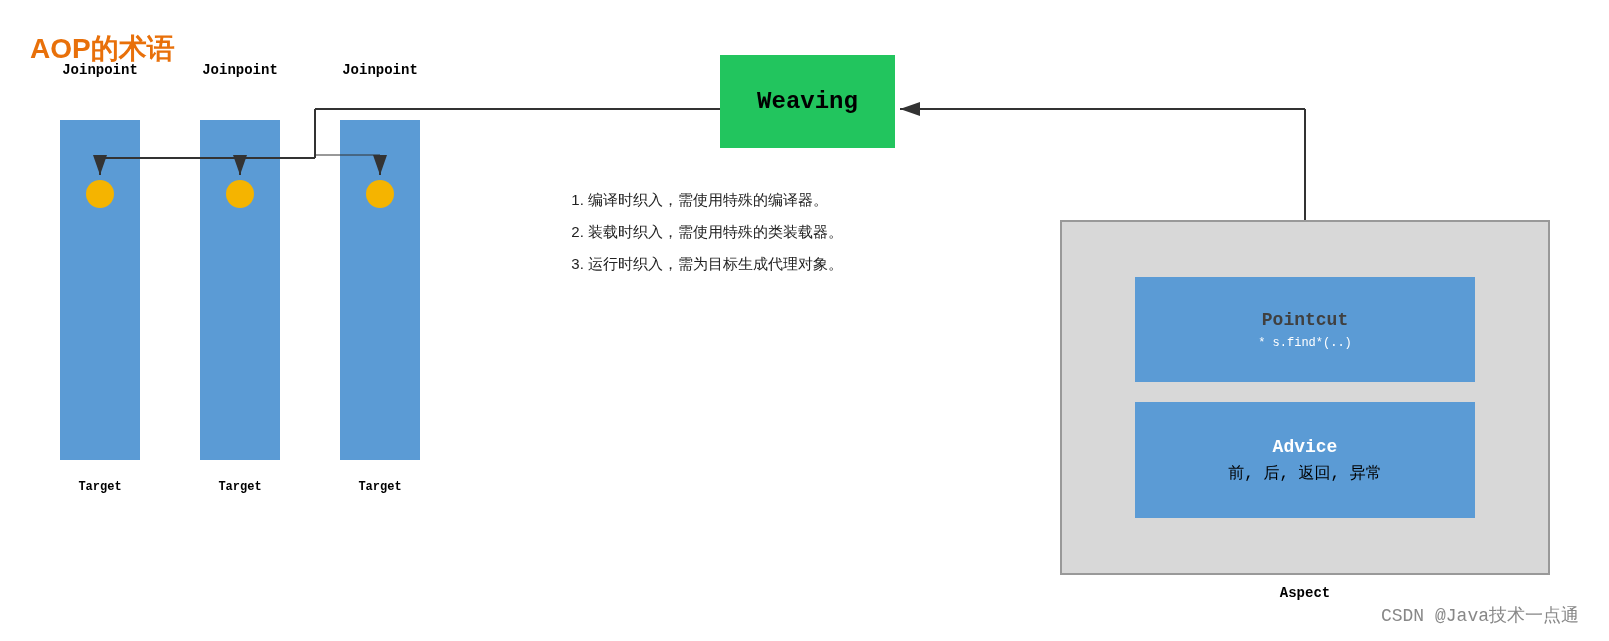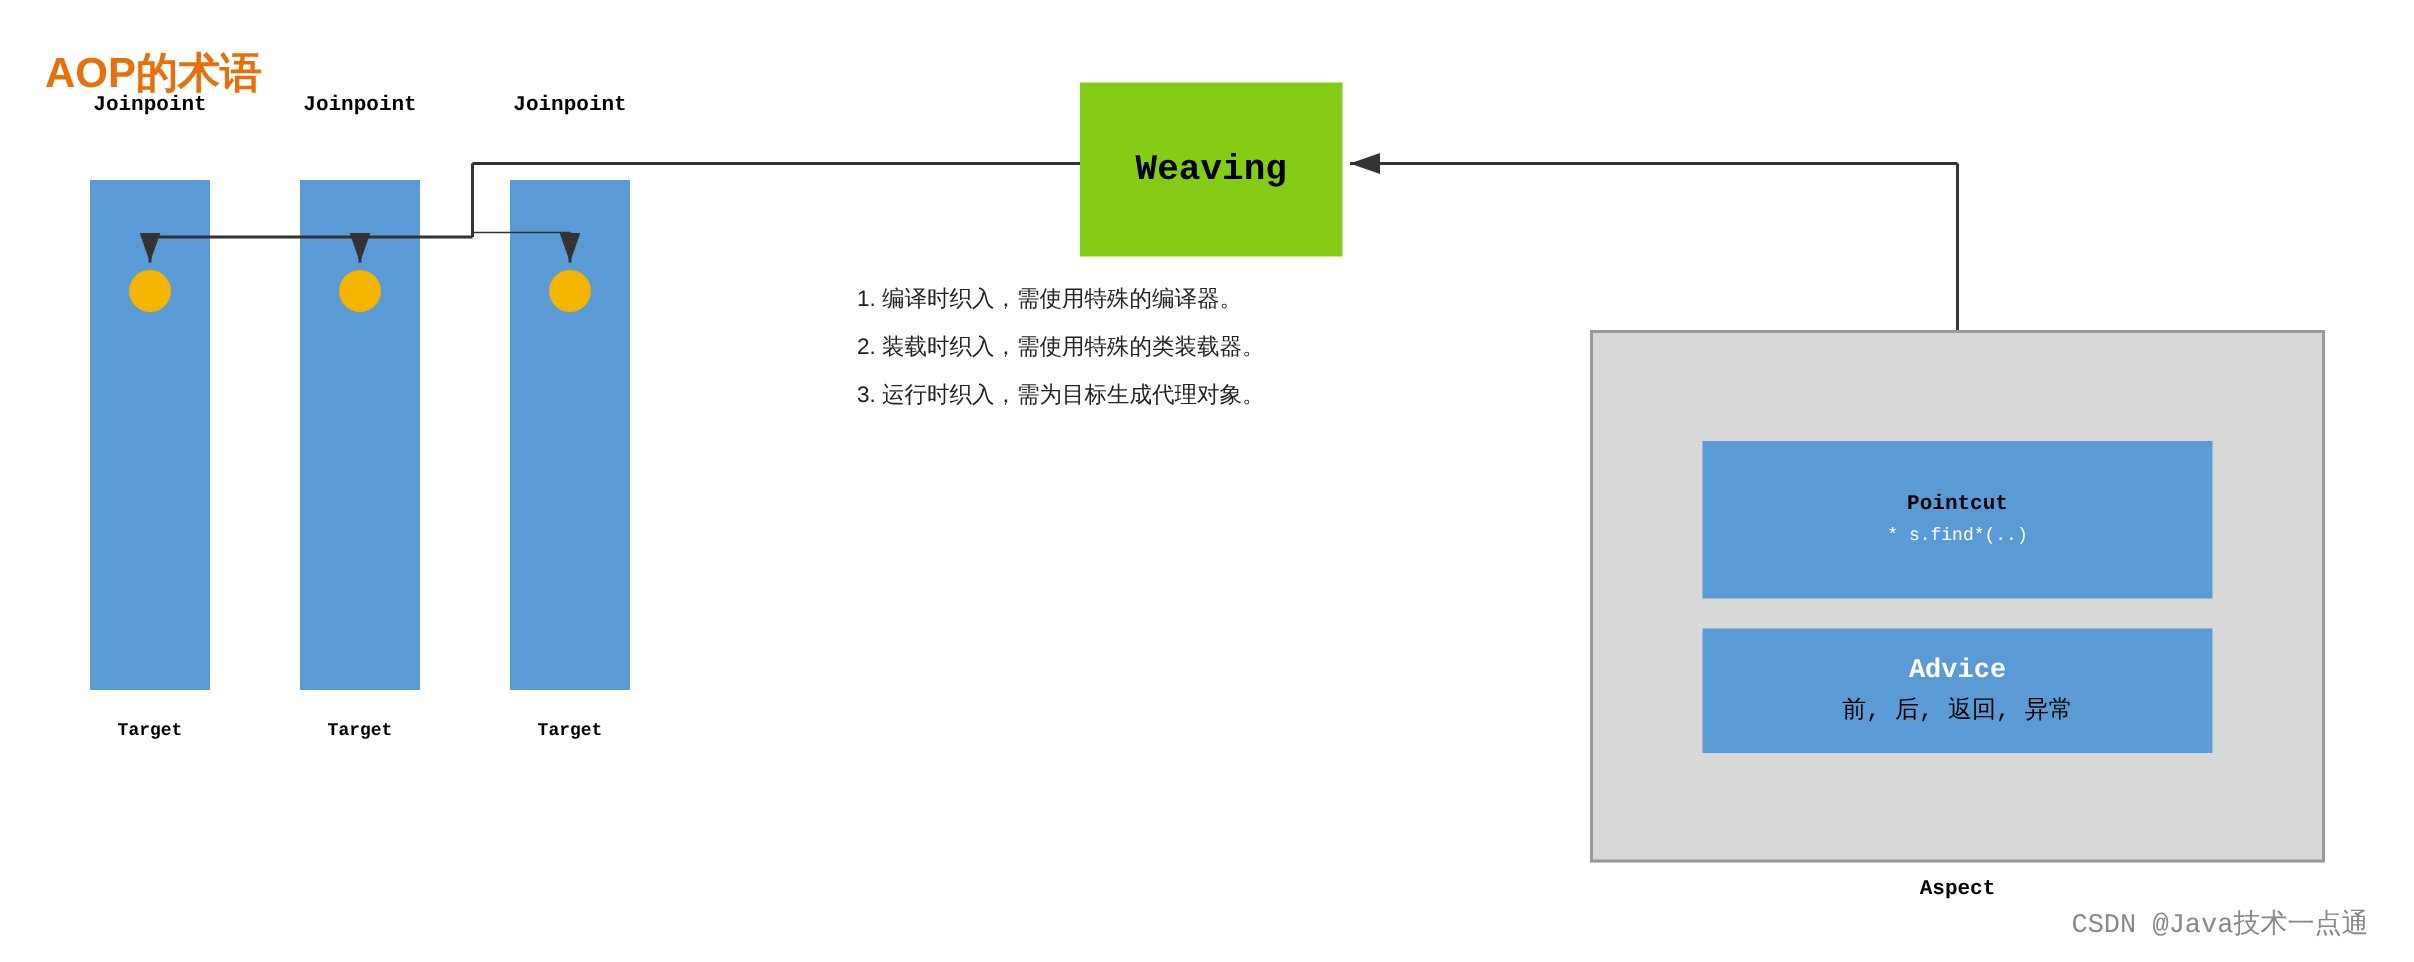--- a/index.html
+++ b/index.html
@@ -21,22 +21,22 @@
       color: #e8700a;
       font-family: Arial, sans-serif;
     }
 
     
     .weaving-box {
       position: absolute;
       top: 55px;
       left: 720px;
       width: 175px;
-      height: 116px;
-      background: #84cc16;
+      height: 93px;
+      background: #22c55e;
       display: flex;
       align-items: center;
       justify-content: center;
       font-size: 24px;
       font-weight: bold;
       color: #000;
     }
 
     
     .desc-list {
@@ -146,35 +146,35 @@
       height: 105px;
       background: #5b9bd5;
       display: flex;
       flex-direction: column;
       align-items: center;
       justify-content: center;
       gap: 6px;
     }
 
     .pointcut-title {
-      font-size: 14px;
-      font-weight: bold;
-      color: #000000;
+      font-size: 18px;
+      font-weight: bold;
+      color: #404040;
       font-family: 'Courier New', Courier, monospace;
     }
 
     .pointcut-value {
       font-size: 12px;
       color: #fff;
       font-family: 'Courier New', Courier, monospace;
     }
 
     .advice-box {
       width: 340px;
-      height: 83px;
+      height: 116px;
       background: #5b9bd5;
       display: flex;
       flex-direction: column;
       align-items: center;
       justify-content: center;
       gap: 6px;
     }
 
     .advice-title {
       font-size: 18px;

